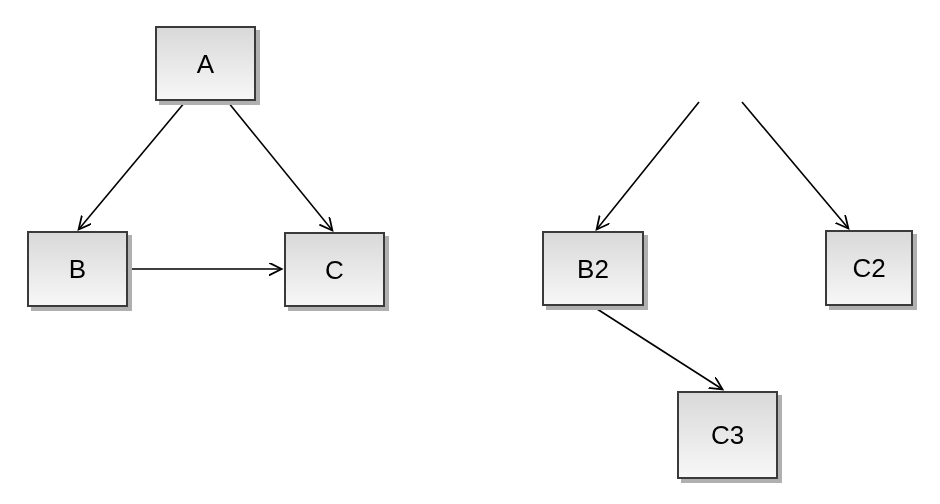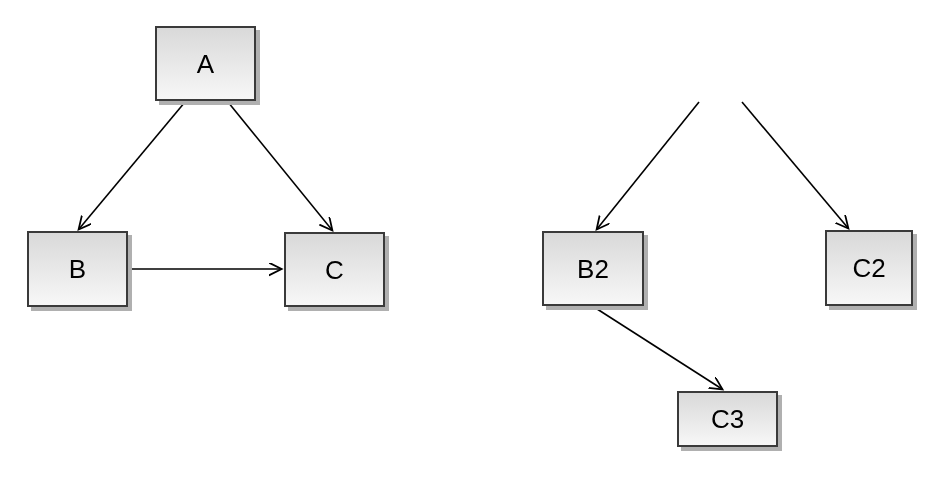--- a/index.html
+++ b/index.html
@@ -71,17 +71,17 @@
   </div>
   <div class="node" style="left: 284px; top: 232px; width: 101px; height: 75px;">
     <span class="node-label">C</span>
   </div>
   <div class="node" style="left: 542px; top: 231px; width: 102px; height: 75px;">
     <span class="node-label">B2</span>
   </div>
   <div class="node" style="left: 825px; top: 230px; width: 88px; height: 76px;">
     <span class="node-label">C2</span>
   </div>
-  <div class="node" style="left: 677px; top: 391px; width: 101px; height: 56px;">
+  <div class="node" style="left: 677px; top: 391px; width: 101px; height: 88px;">
     <span class="node-label">C3</span>
   </div>
 
 </div>
 
 </body></html>

